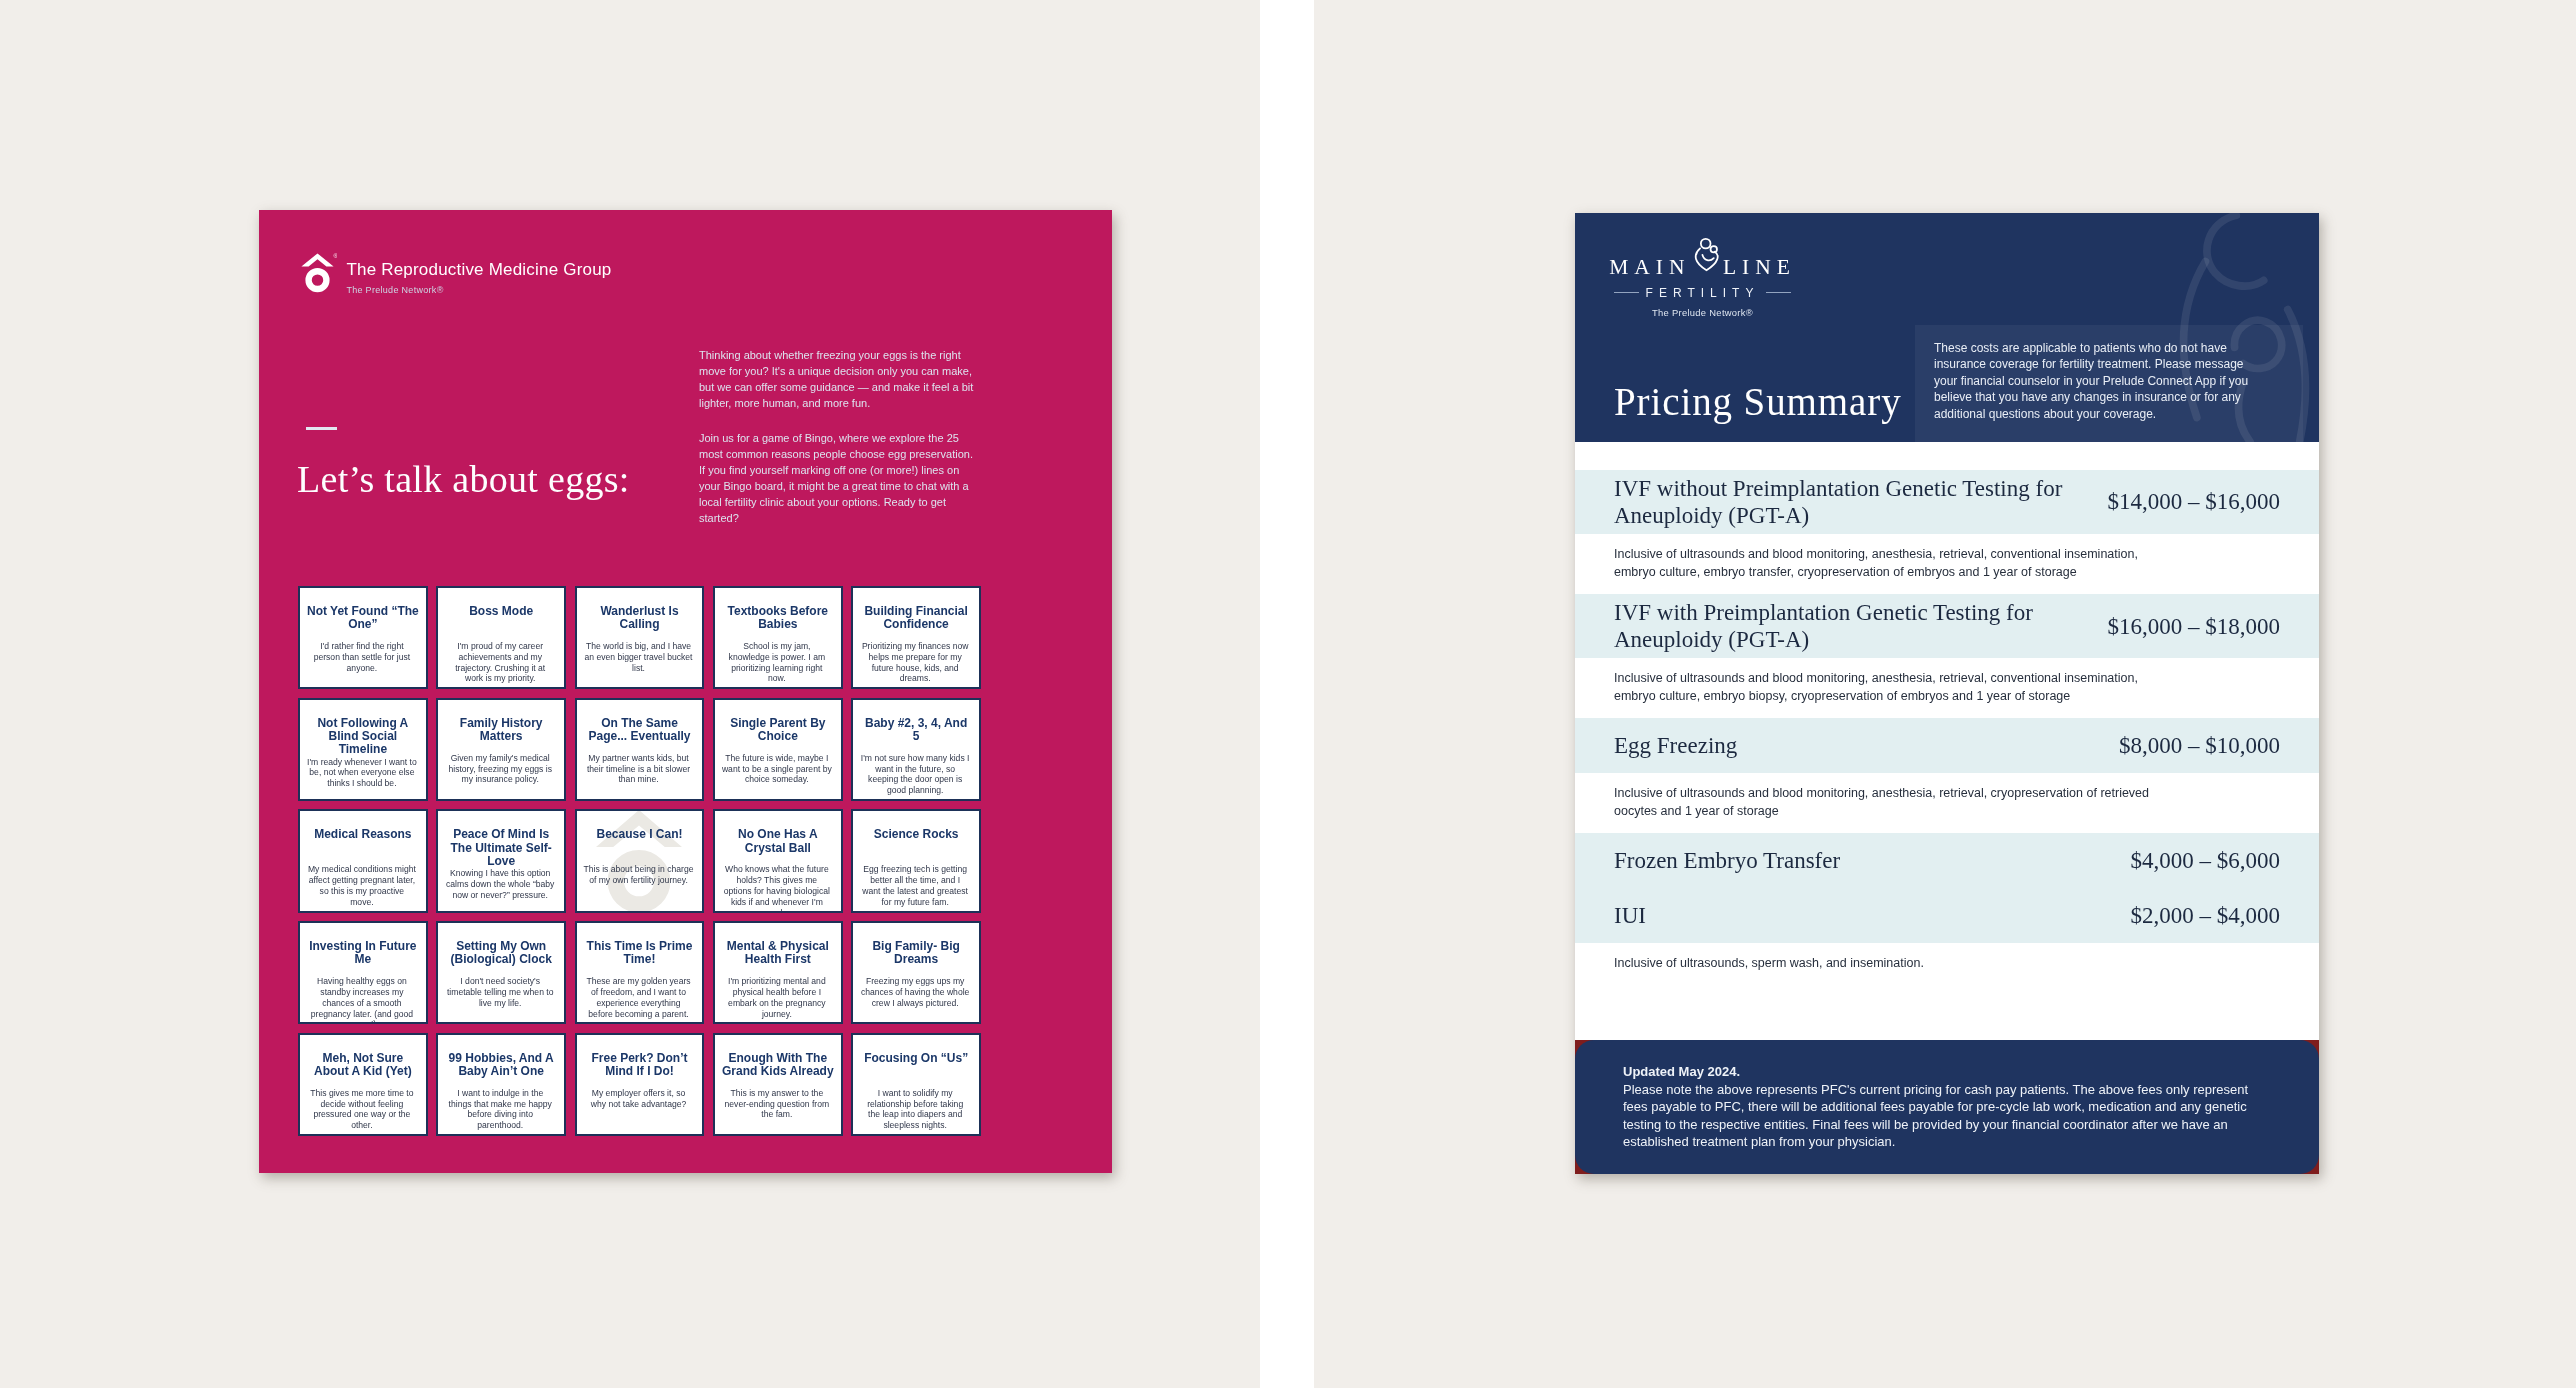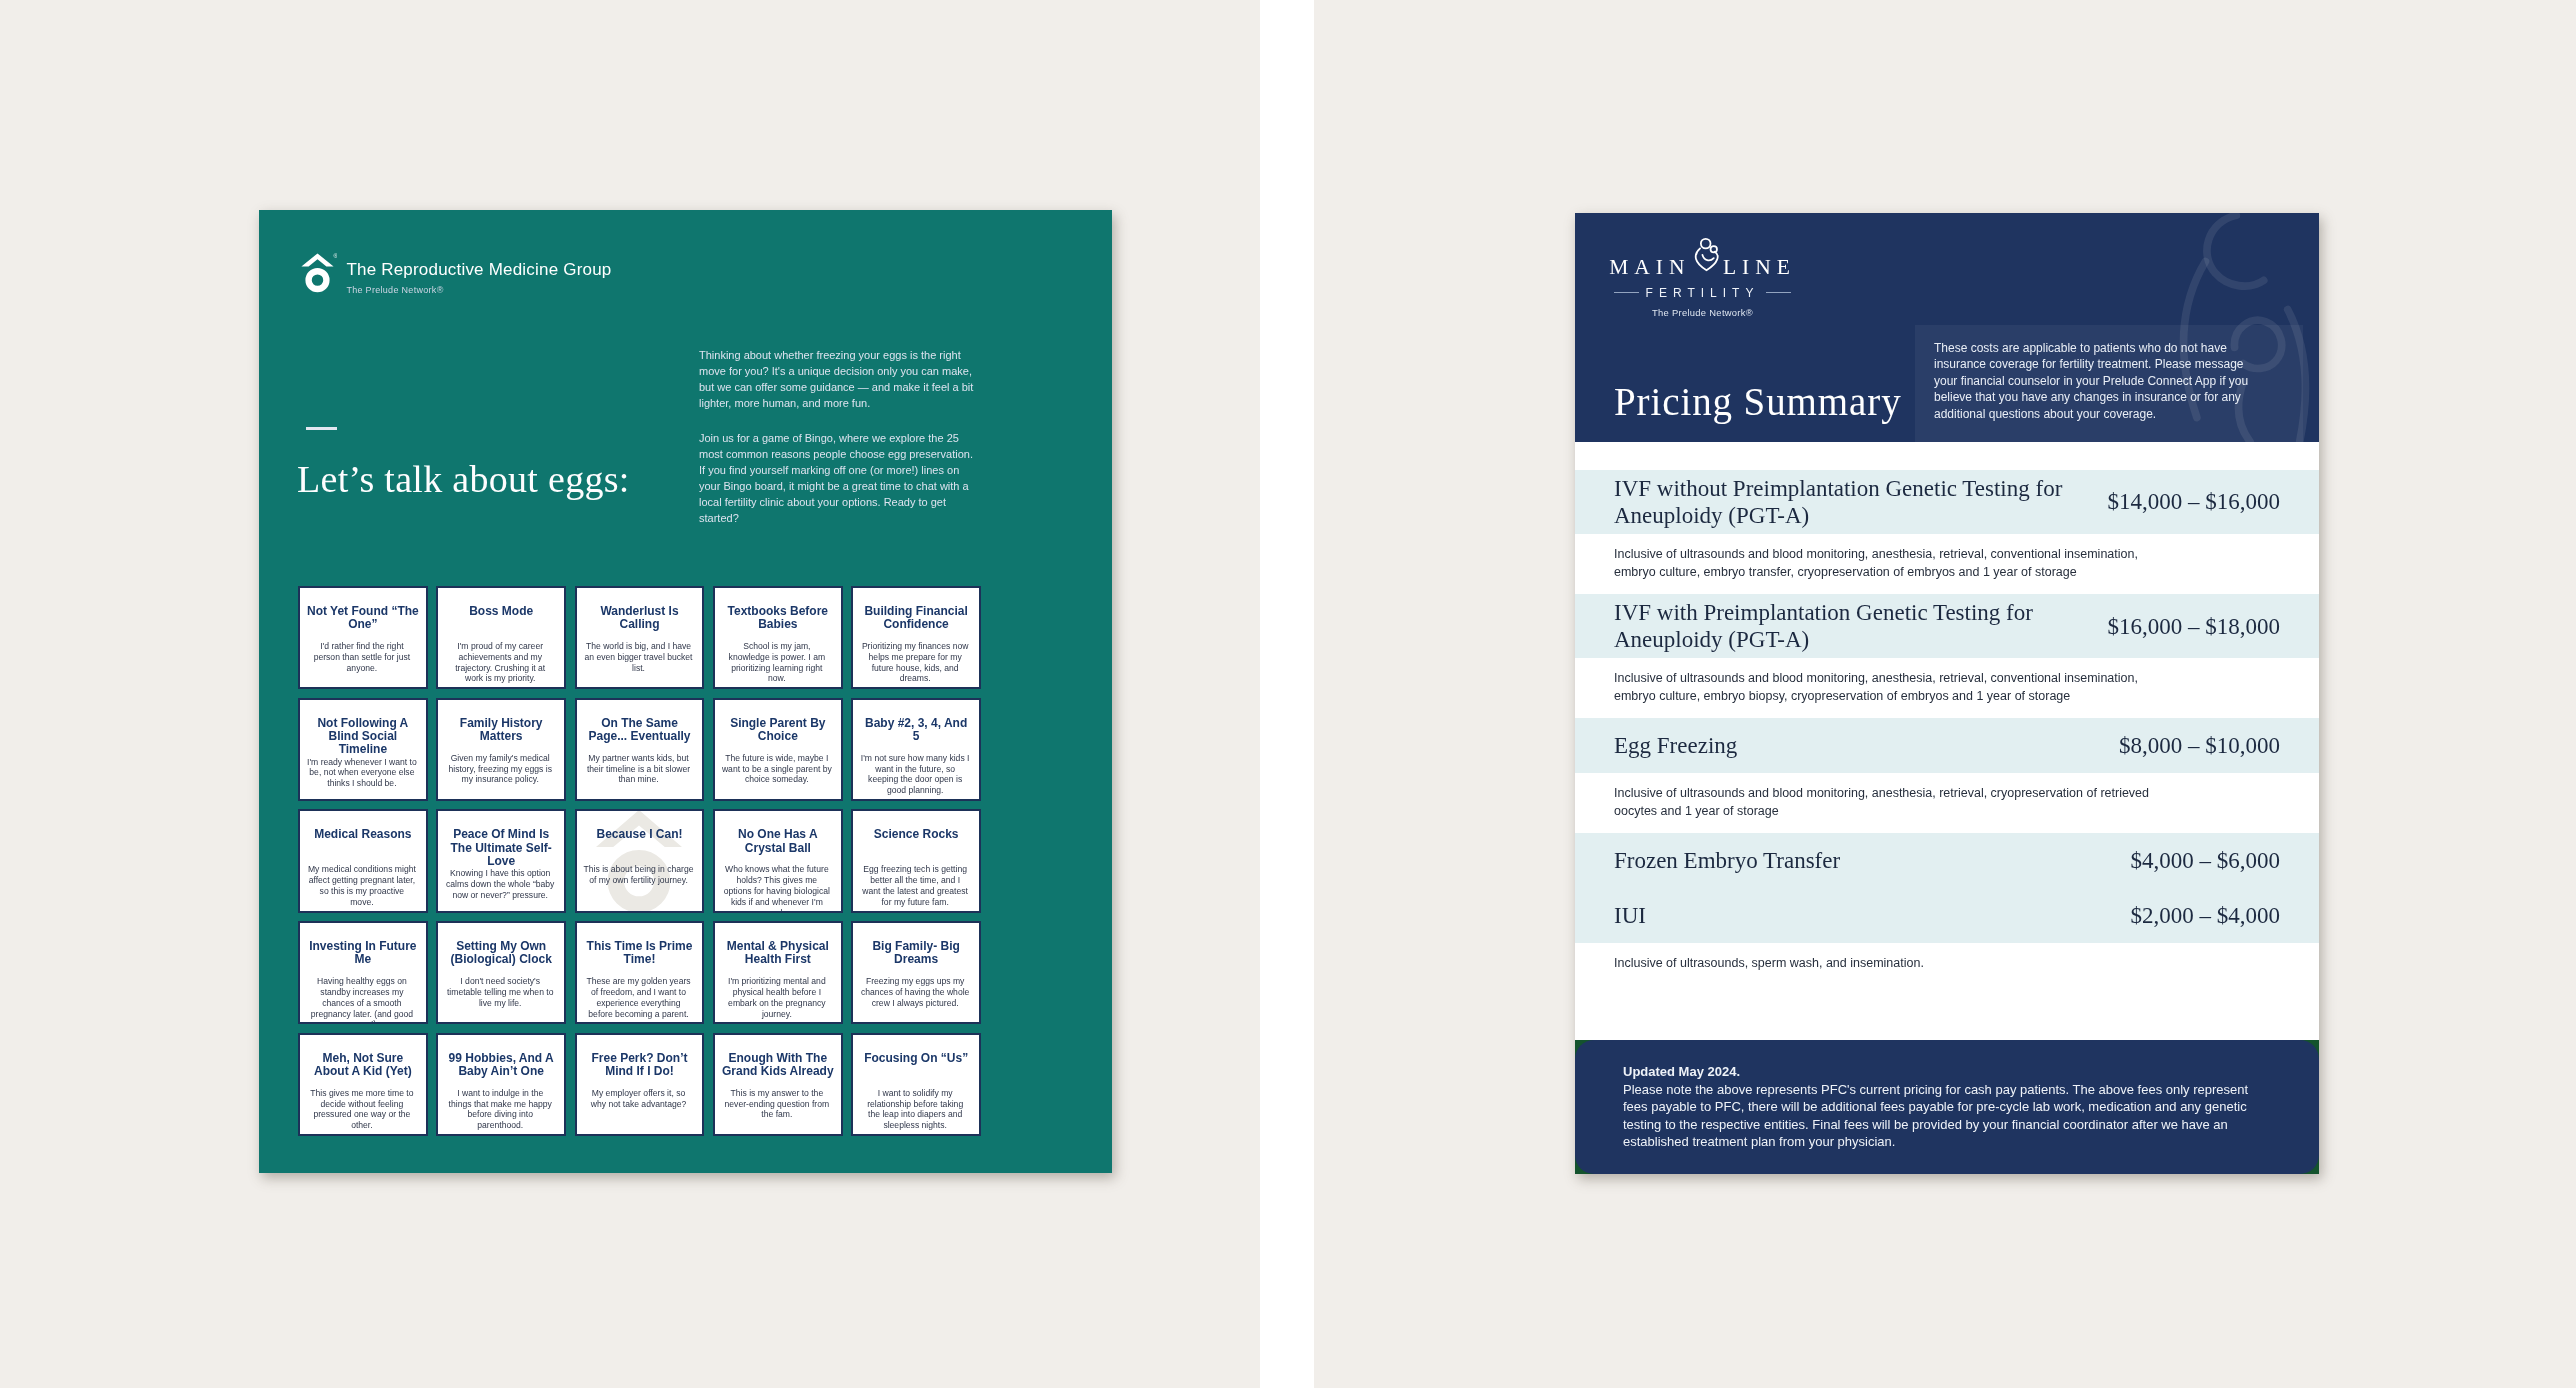--- a/index.html
+++ b/index.html
@@ -1,21 +1,21 @@
 <!DOCTYPE html>
 <html style="font-size:13.7px"><head>
 <meta charset="utf-8">
 <style>
   html,body{margin:0;padding:0;}
   body{width:2576px;height:1388px;background:#f1eeea;font-family:"Liberation Sans",sans-serif;position:relative;overflow:hidden;}
   .canvas{position:absolute;inset:0;}
   .divider{position:absolute;left:1260px;top:0;width:54px;height:1388px;background:#ffffff;}
 
   
-  .doc-left{position:absolute;left:259px;top:210px;width:853px;height:963px;background:#0f766e;
+  .doc-left{position:absolute;left:259px;top:210px;width:853px;height:963px;background:#be185d;
             box-shadow:2.6px 5.2px 12px rgba(80,70,58,.38);}
   .rmg-logo{position:absolute;left:39px;top:38px;display:flex;align-items:flex-start;gap:9.4px;}
   .rmg-logo .mark{flex:none;margin-top:1.7px;}
   .rmg-name{color:#ffffff;font-size:17px;font-weight:400;letter-spacing:0.2px;margin-top:12px;}
   .rmg-network{color:#cdd5e4;font-size:9px;letter-spacing:0.3px;margin-top:5.2px;}
   .l-dash{position:absolute;left:47px;top:217px;width:31px;height:2.6px;background:#e2e7f0;}
   .l-headline{position:absolute;left:38px;top:246px;color:#fdfdfe;font-family:"Liberation Serif",serif;
               font-size:38px;line-height:1.24;font-weight:400;letter-spacing:0.3px;}
   .l-intro{position:absolute;left:440px;top:137px;width:282px;color:#dde3ef;font-size:11px;line-height:16px;}
   .l-intro p{margin:0;}
@@ -25,21 +25,21 @@
               grid-template-columns:repeat(5,1fr);grid-template-rows:repeat(5,1fr);gap:8.6px;}
   .bingo-cell{background:#ffffff;border:2.6px solid #1d3158;box-sizing:border-box;position:relative;overflow:hidden;
               display:flex;flex-direction:column;text-align:center;padding:17px 6.9px 6.9px;}
   .bingo-title{position:relative;z-index:1;color:#1b3768;font-weight:bold;font-size:12px;line-height:13.3px;
                min-height:36px;max-width:117px;}
   .bingo-body{position:relative;z-index:1;color:#30374a;font-size:8.6px;line-height:10.8px;max-width:110px;}
   .cell-watermark{display:none;position:absolute;left:50%;top:50%;transform:translate(-50%,-52%);z-index:0;}
   .bingo-cell.center .cell-watermark{display:block;}
 
   
-  .doc-right{position:absolute;left:1575px;top:213px;width:744px;height:961px;background:#14532d;
+  .doc-right{position:absolute;left:1575px;top:213px;width:744px;height:961px;background:#7f1d1d;
              box-shadow:2.6px 5.2px 12px rgba(80,70,58,.38);display:flex;flex-direction:column;}
   .rd-header{position:relative;flex:none;height:229px;background:#1f3460;overflow:hidden;}
   .mlf-logo{position:absolute;left:39px;top:24px;width:177px;}
   .mlf-row1{display:flex;align-items:flex-end;justify-content:center;color:#ffffff;
             font-family:"Liberation Serif",serif;font-size:21.5px;letter-spacing:6px;line-height:1;}
   .mlf-row1 .glyph{margin:0 1.7px -1.7px 1.7px;}
   .mlf-row2{display:flex;align-items:center;justify-content:center;gap:6.9px;margin-top:7.7px;color:#eef2f8;
             font-size:12px;letter-spacing:6px;line-height:1;}
   .mlf-row2 .rule{flex:1;height:0.9px;background:#93a4c0;}
   .mlf-network{margin-top:8.6px;text-align:center;color:#dfe6f0;font-size:9.4px;letter-spacing:0.3px;}

